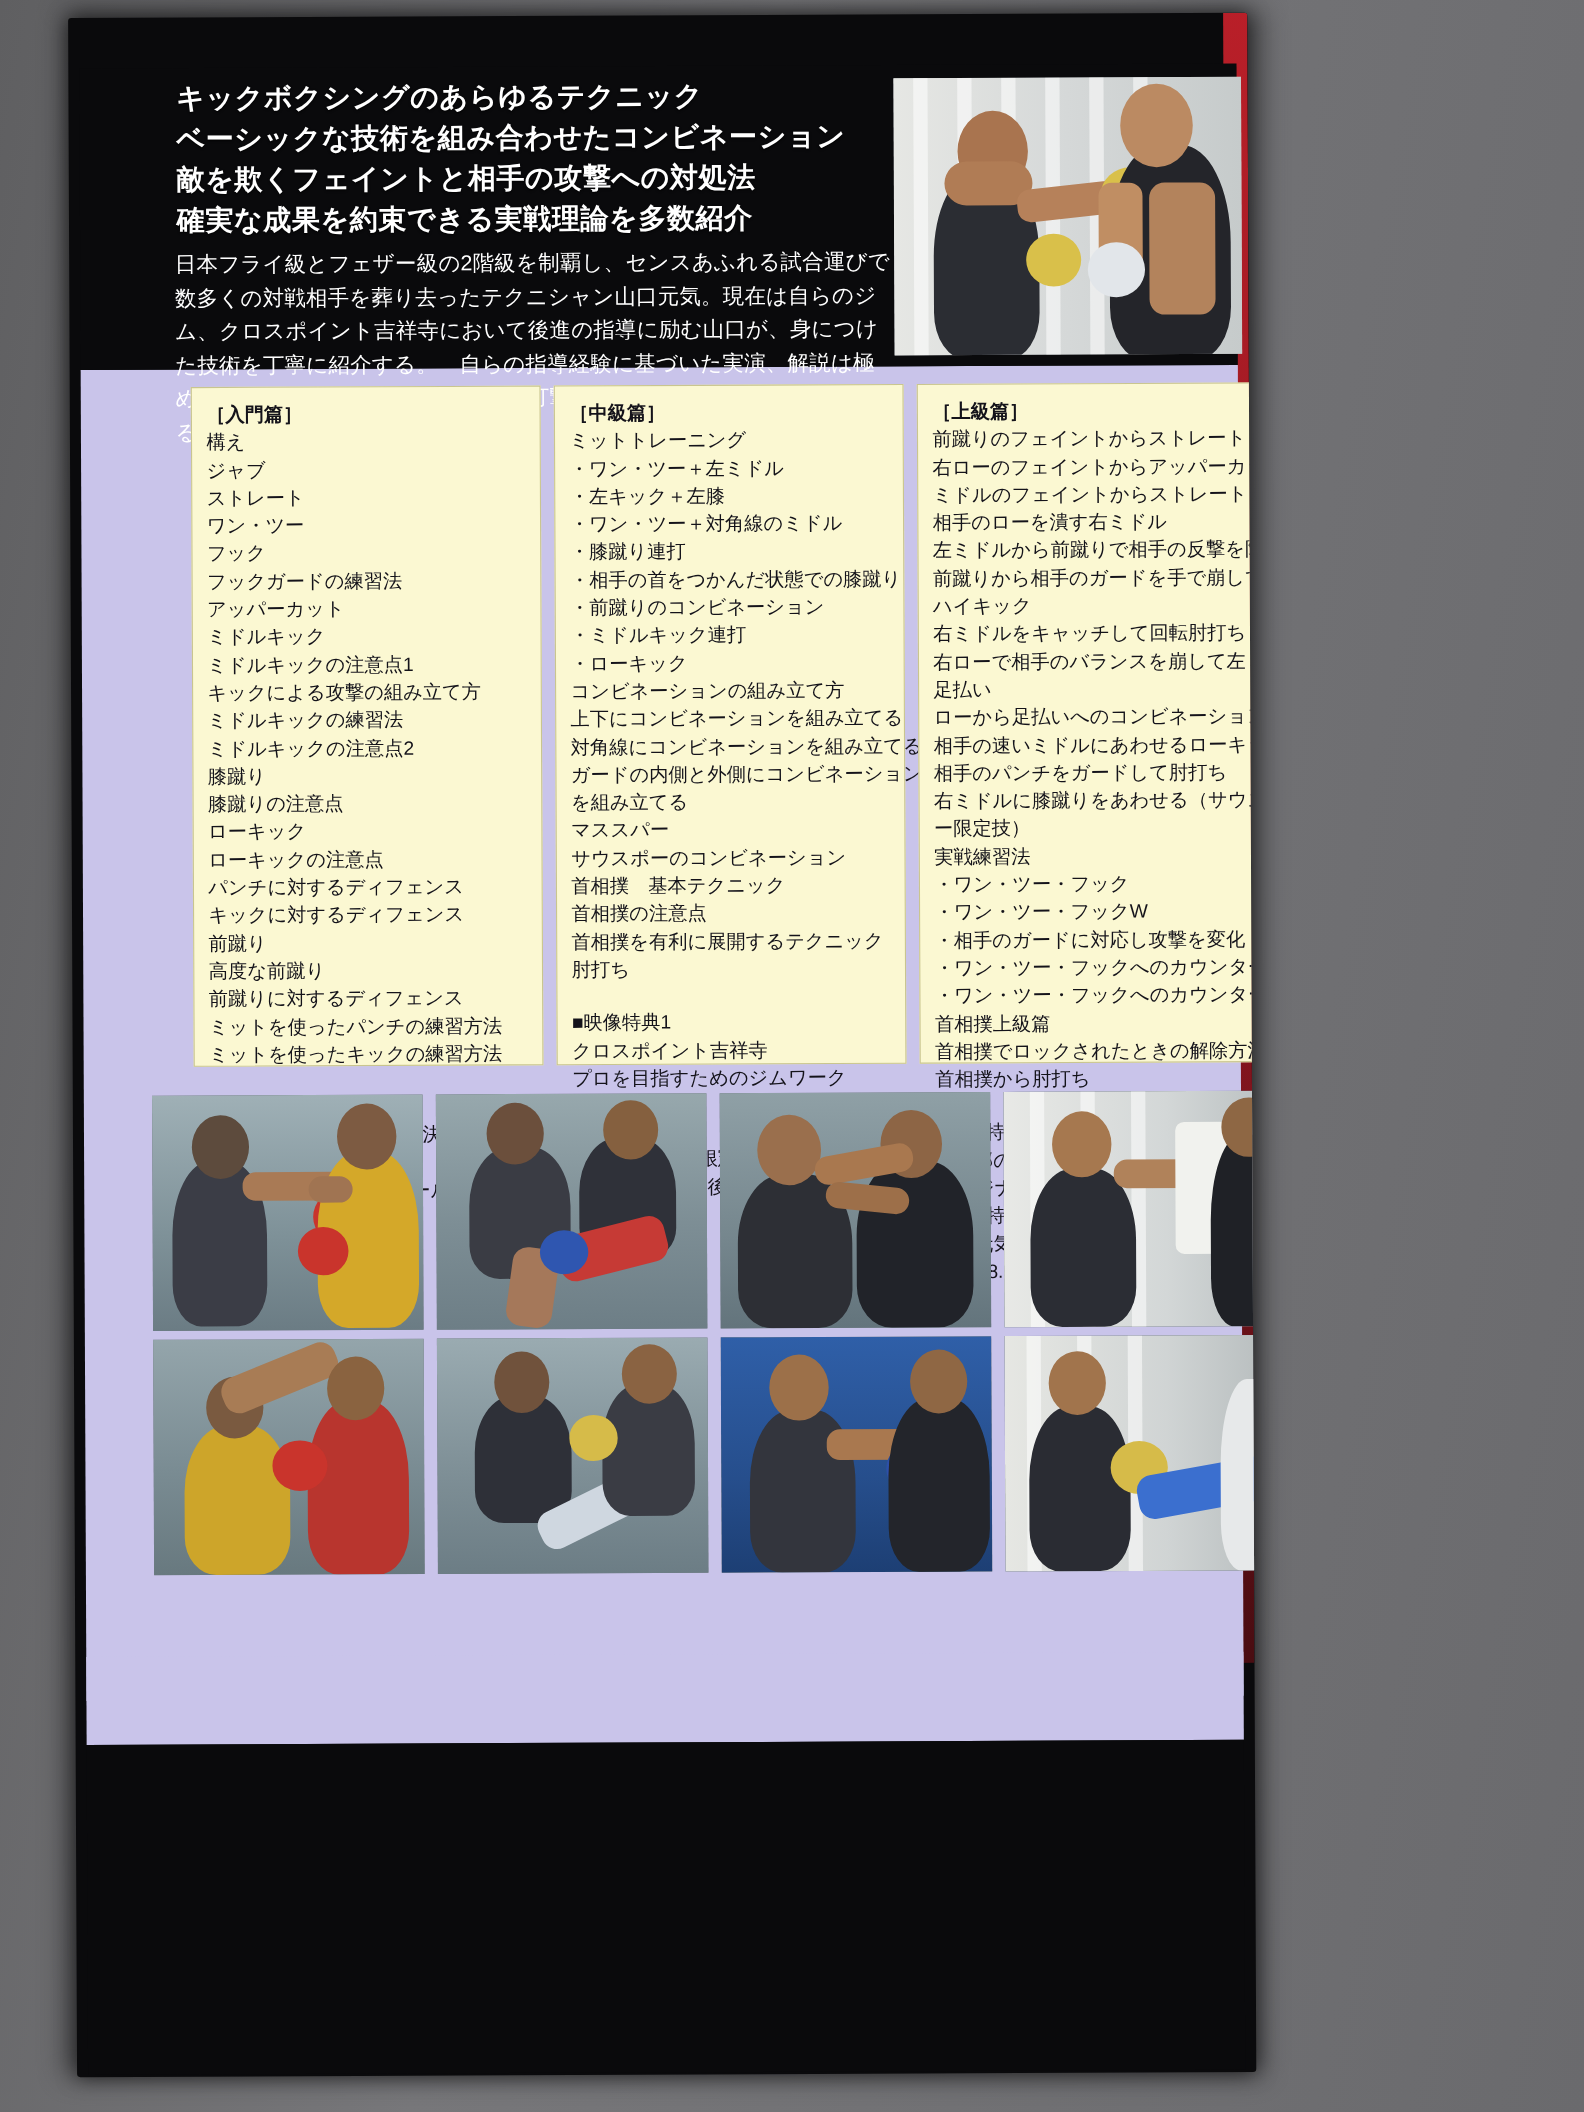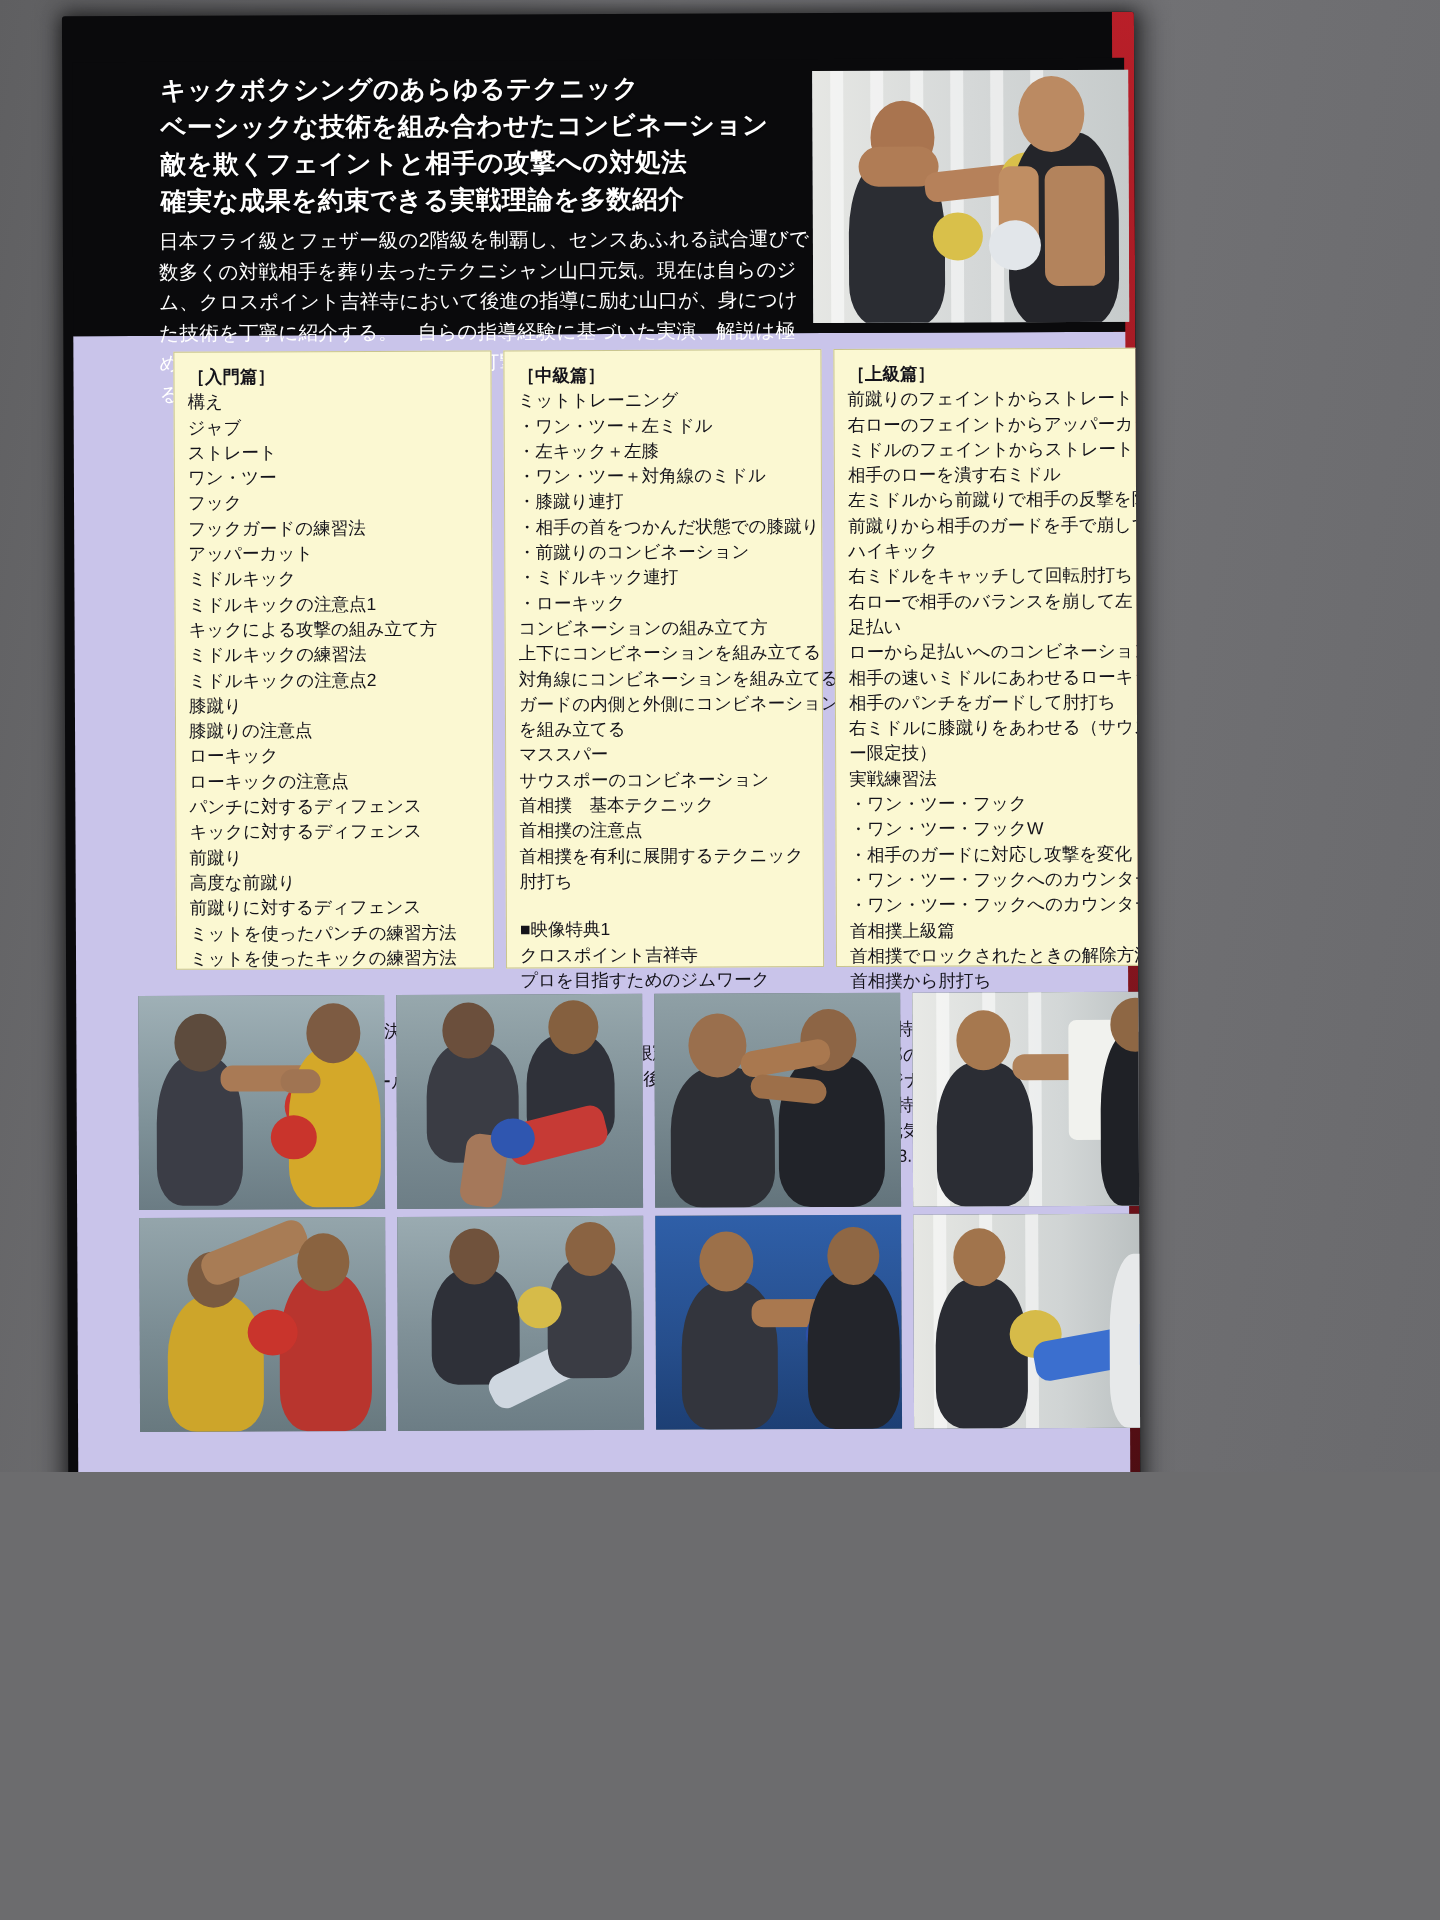--- a/index.html
+++ b/index.html
@@ -3,21 +3,21 @@
 <meta charset="utf-8">
 <style>
   html,body{margin:0;padding:0;}
   body{
     width:1440px;height:1920px;
     background:#6c6c6e;
     font-family:"Liberation Sans","DejaVu Sans",sans-serif;
     overflow:hidden;
   }
   
-  #scene{position:relative;width:1440px;height:1472px;overflow:hidden;
+  #scene{position:relative;width:1440px;height:1920px;overflow:hidden;
          background:linear-gradient(100deg,#5f5f61 0%,#77777a 40%,#6a6a6d 100%);}
   #bookshadow{position:absolute;left:58px;top:8px;width:1090px;height:1880px;
       background:#3a3a3c;filter:blur(12px);opacity:.75;border-radius:6px;}
   #book{position:absolute;left:66px;top:14px;width:1072px;height:1872px;
       background:#0a0a0c;border-radius:3px;box-shadow:0 0 18px rgba(0,0,0,.6);
       transform:rotate(-0.25deg);overflow:hidden;}
   
   #spine{position:absolute;right:0;top:0;width:22px;height:1500px;
       background:linear-gradient(180deg,#c2202a,#8e1620 60%,#4d0d12);opacity:.95;}
   

